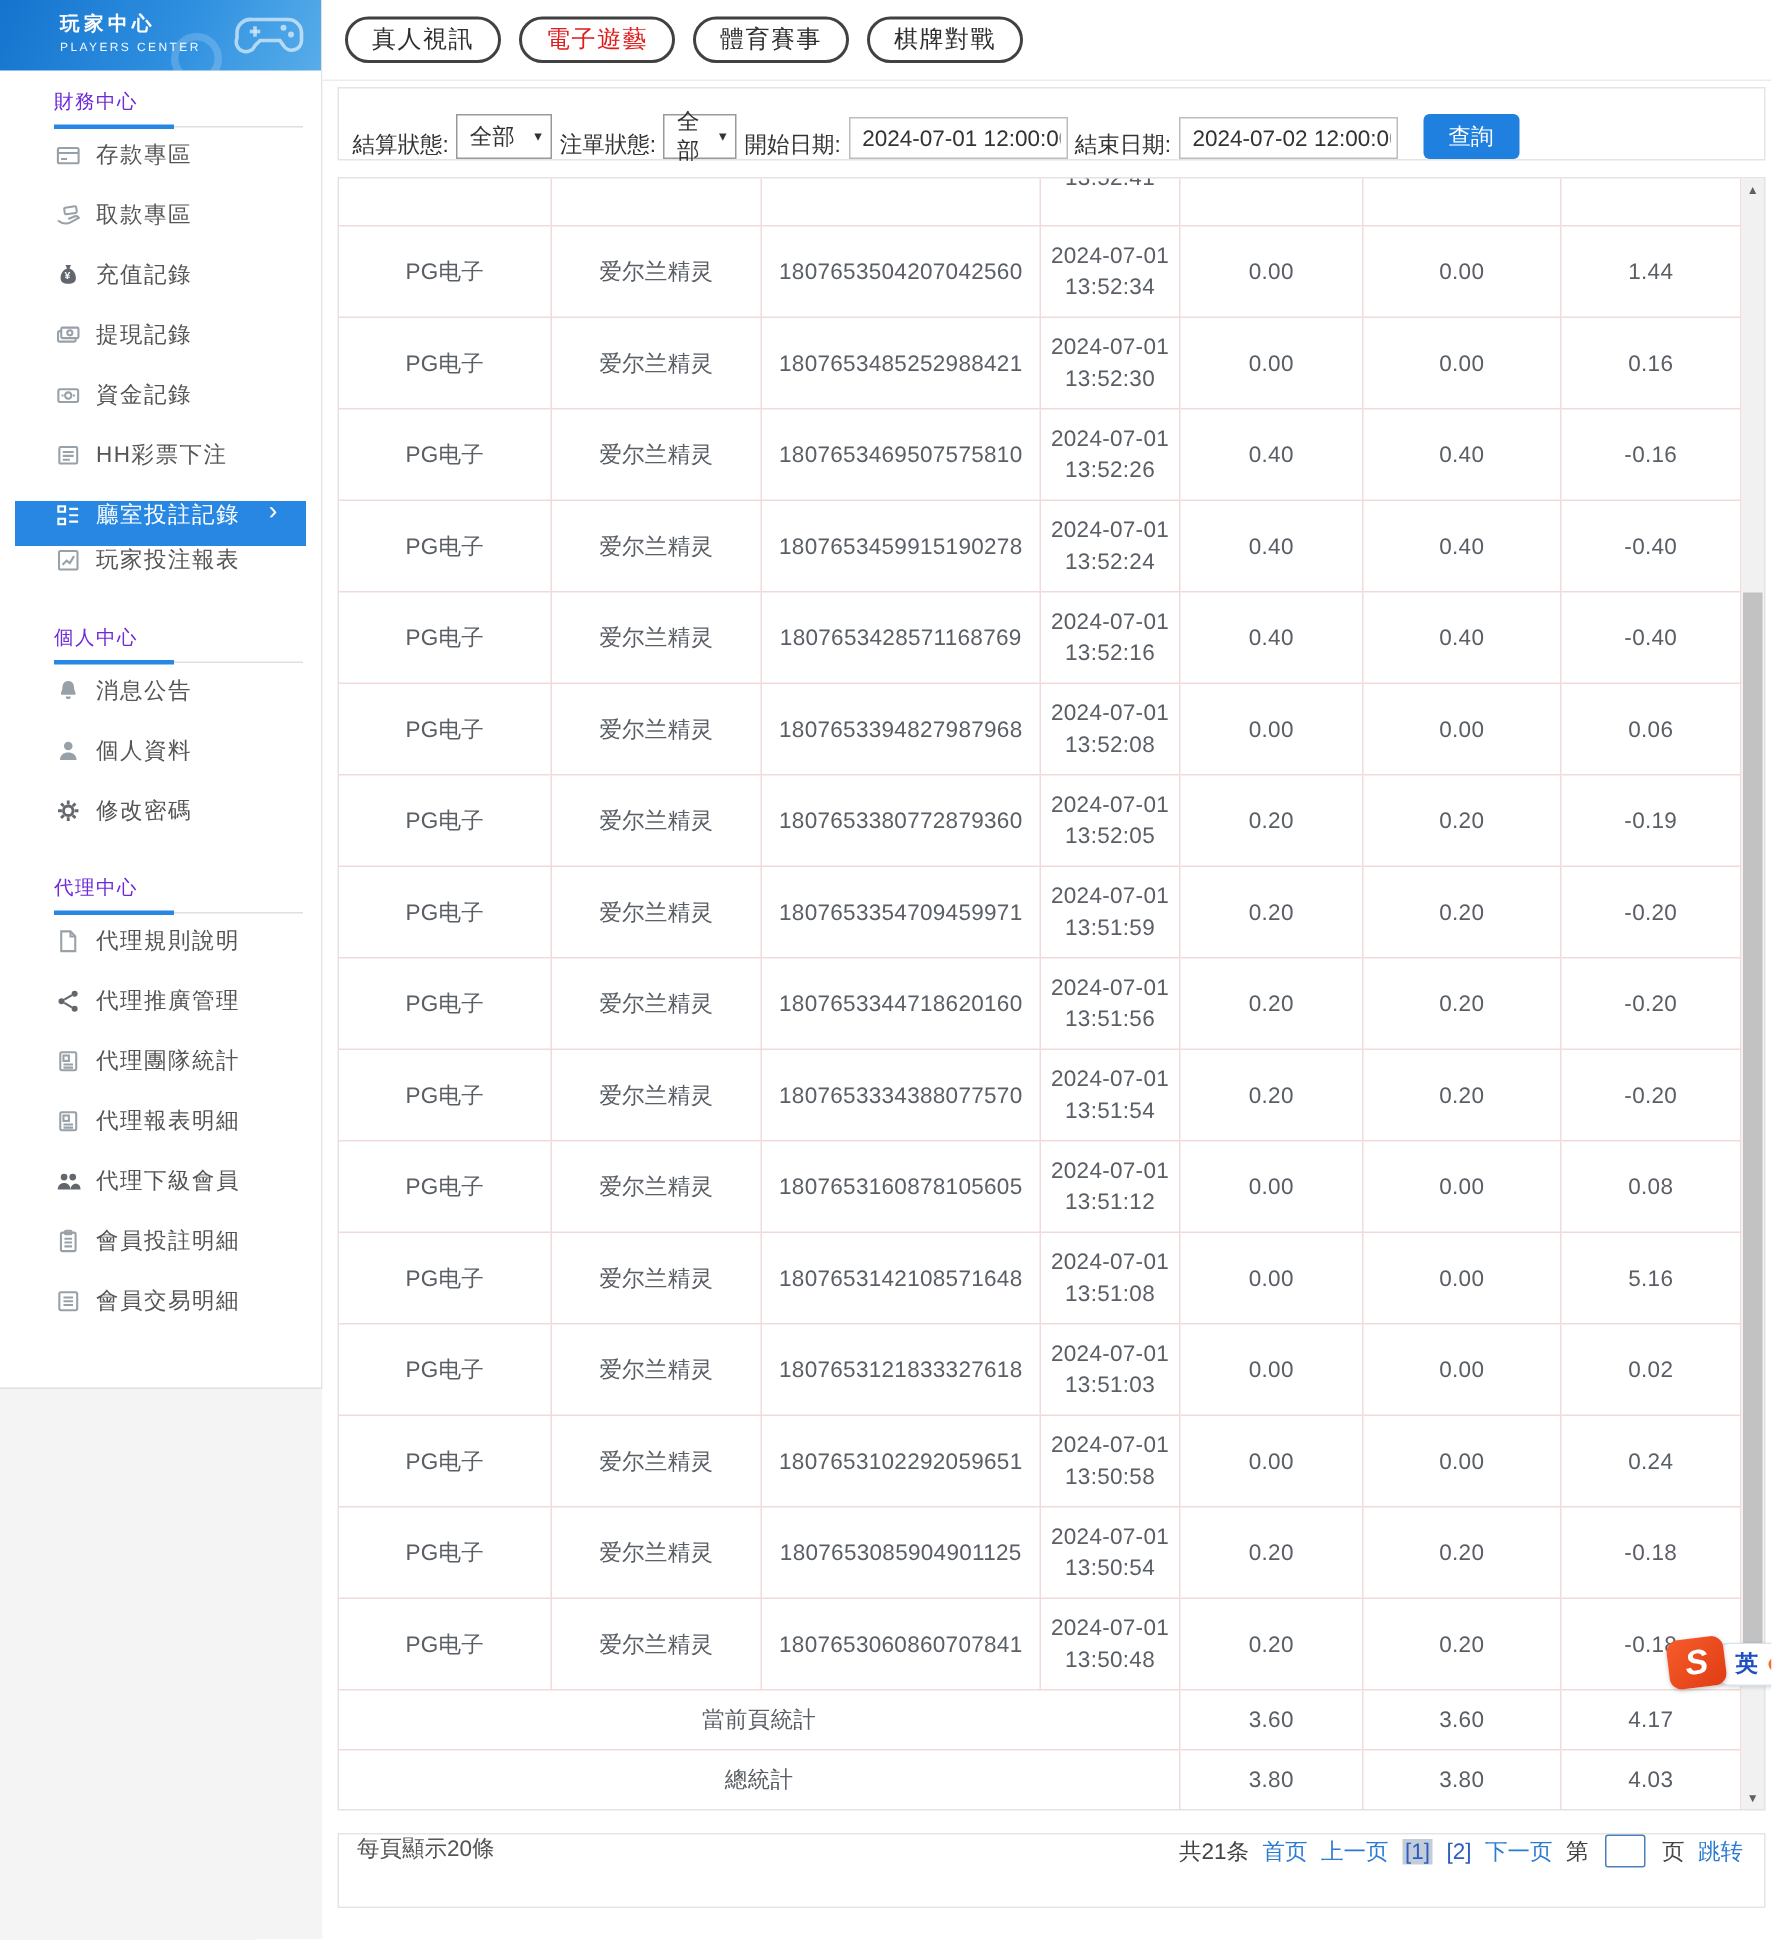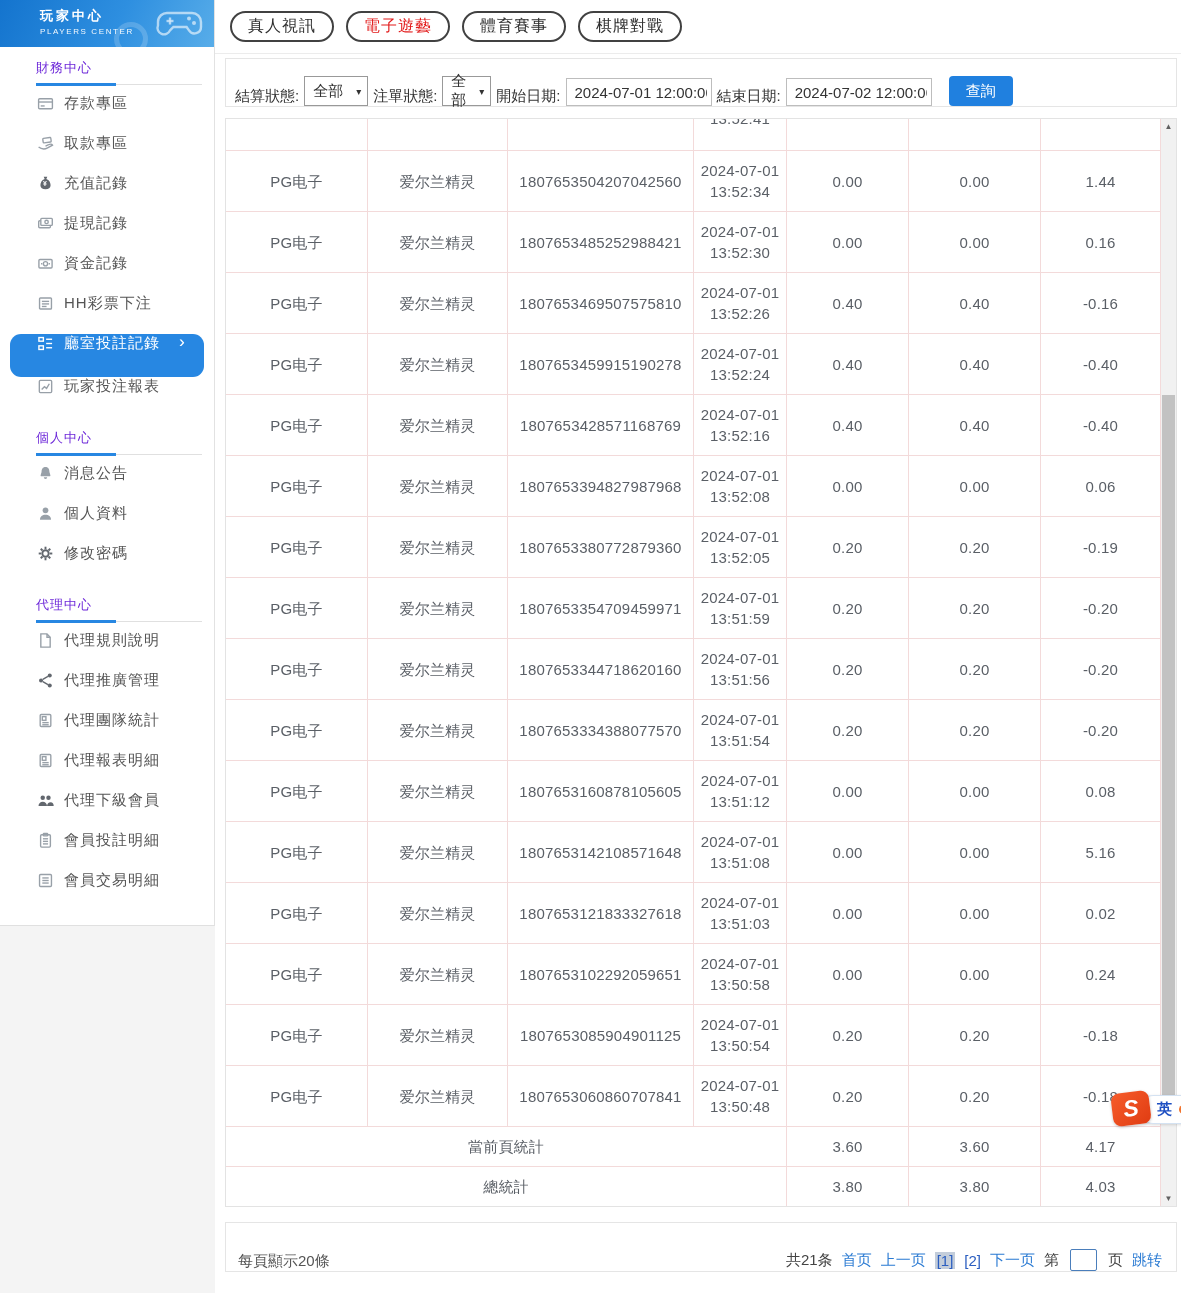--- a/index.html
+++ b/index.html
@@ -21,22 +21,22 @@
 
   .section-title { margin:12px 0 7px 36px; font-size:13px; color:#6d28d9; letter-spacing:1px; }
   .section-divider { margin-left:36px; width:166px; height:1px; background:#e0e0e0; position:relative; margin-bottom:9px; }
   .section-divider::after { content:""; position:absolute; left:0; top:-1px; width:80px; height:3px; background:#2787e2; }
 
   .menu-item { height:40px; display:flex; padding-left:36px;
     font-size:15px; color:#555; cursor:pointer; letter-spacing:1px; }
   .mi-icon { width:18px; height:18px; margin-right:10px; display:inline-flex; align-items:center;
     justify-content:center; color:#98a0a8; flex:0 0 18px; }
   .mi-icon.dark { color:#62676e; }
-  .menu-item.active { background:#2787e2; color:#fff; height:43px; margin:0 10px; padding-left:26px;
-    position:relative; border-radius:11px;font-family:Liberation Mono, monospace; }
+  .menu-item.active { background:#2787e2; color:#fff; height:30px; margin:0 10px; padding-left:26px;
+    position:relative; border-radius:0;font-family:Liberation Mono, monospace; }
   .menu-item.active .mi-icon { color:#fff; }
   .menu-item.active .chev { position:absolute; right:16px; font-size:17px; line-height:17px; }
 
   
   .content { position:absolute; left:215px; top:0; width:966px; height:1293px; background:#fff; }
   .tabsbar { height:54px; border-bottom:1px solid #ececec; display:flex; align-items:center;
     padding-left:15px; gap:12px; background:#fff; }
   .tab-pill { width:104px; height:31px; border:2px solid #414141; border-radius:17px; display:flex;
     align-items:center; justify-content:center; font-size:16px; color:#2f2f2f; background:#fff;
     letter-spacing:1px; cursor:pointer; }
@@ -67,21 +67,21 @@
   .trow.clip .tc { height:32px; justify-content:flex-end; padding-bottom:21px; }
   .trow.sum .tc { height:40px; font-size:15px; }
   .scrollbar { position:absolute; right:0; top:0; width:15px; height:1087px; background:#f1f1f1; }
   .sb-btn { position:absolute; left:0; width:15px; height:15px; display:flex; align-items:center;
     justify-content:center; font-size:8px; color:#606060; cursor:pointer; }
   .sb-btn.up { top:0; } .sb-btn.down { bottom:0; }
   .sb-thumb { position:absolute; left:1px; top:276px; width:13px; height:716px; background:#c2c2c2; cursor:pointer; }
 
   
   .footer-panel { position:absolute; left:10px; top:1222px; width:952px; height:50px;
-    border:1px solid #e5e5e5; display:flex; align-items:flex-end; justify-content:space-between;
+    border:1px solid #e5e5e5; display:flex; align-items:flex-start; justify-content:space-between;
     padding:0 14px 0 12px; font-size:15px; color:#555; background:#fff; }
   .pagination { display:flex; align-items:center; gap:9px; color:#444; }
   .plink { color:#2b7bd3; cursor:pointer; }
   .pchip { color:#2b5ec0; cursor:pointer; }
   .pchip.cur { background:#c3cdda; padding:0 2px; }
   .pinput { width:27px; height:22px; border:1px solid #4a7ebb; border-radius:2px; margin:0 2px;
     font-size:14px; text-align:center; font-family:inherit; }
 
   
   .tw { position:absolute; left:1112px; top:1092px; width:80px; height:34px; z-index:50; }

